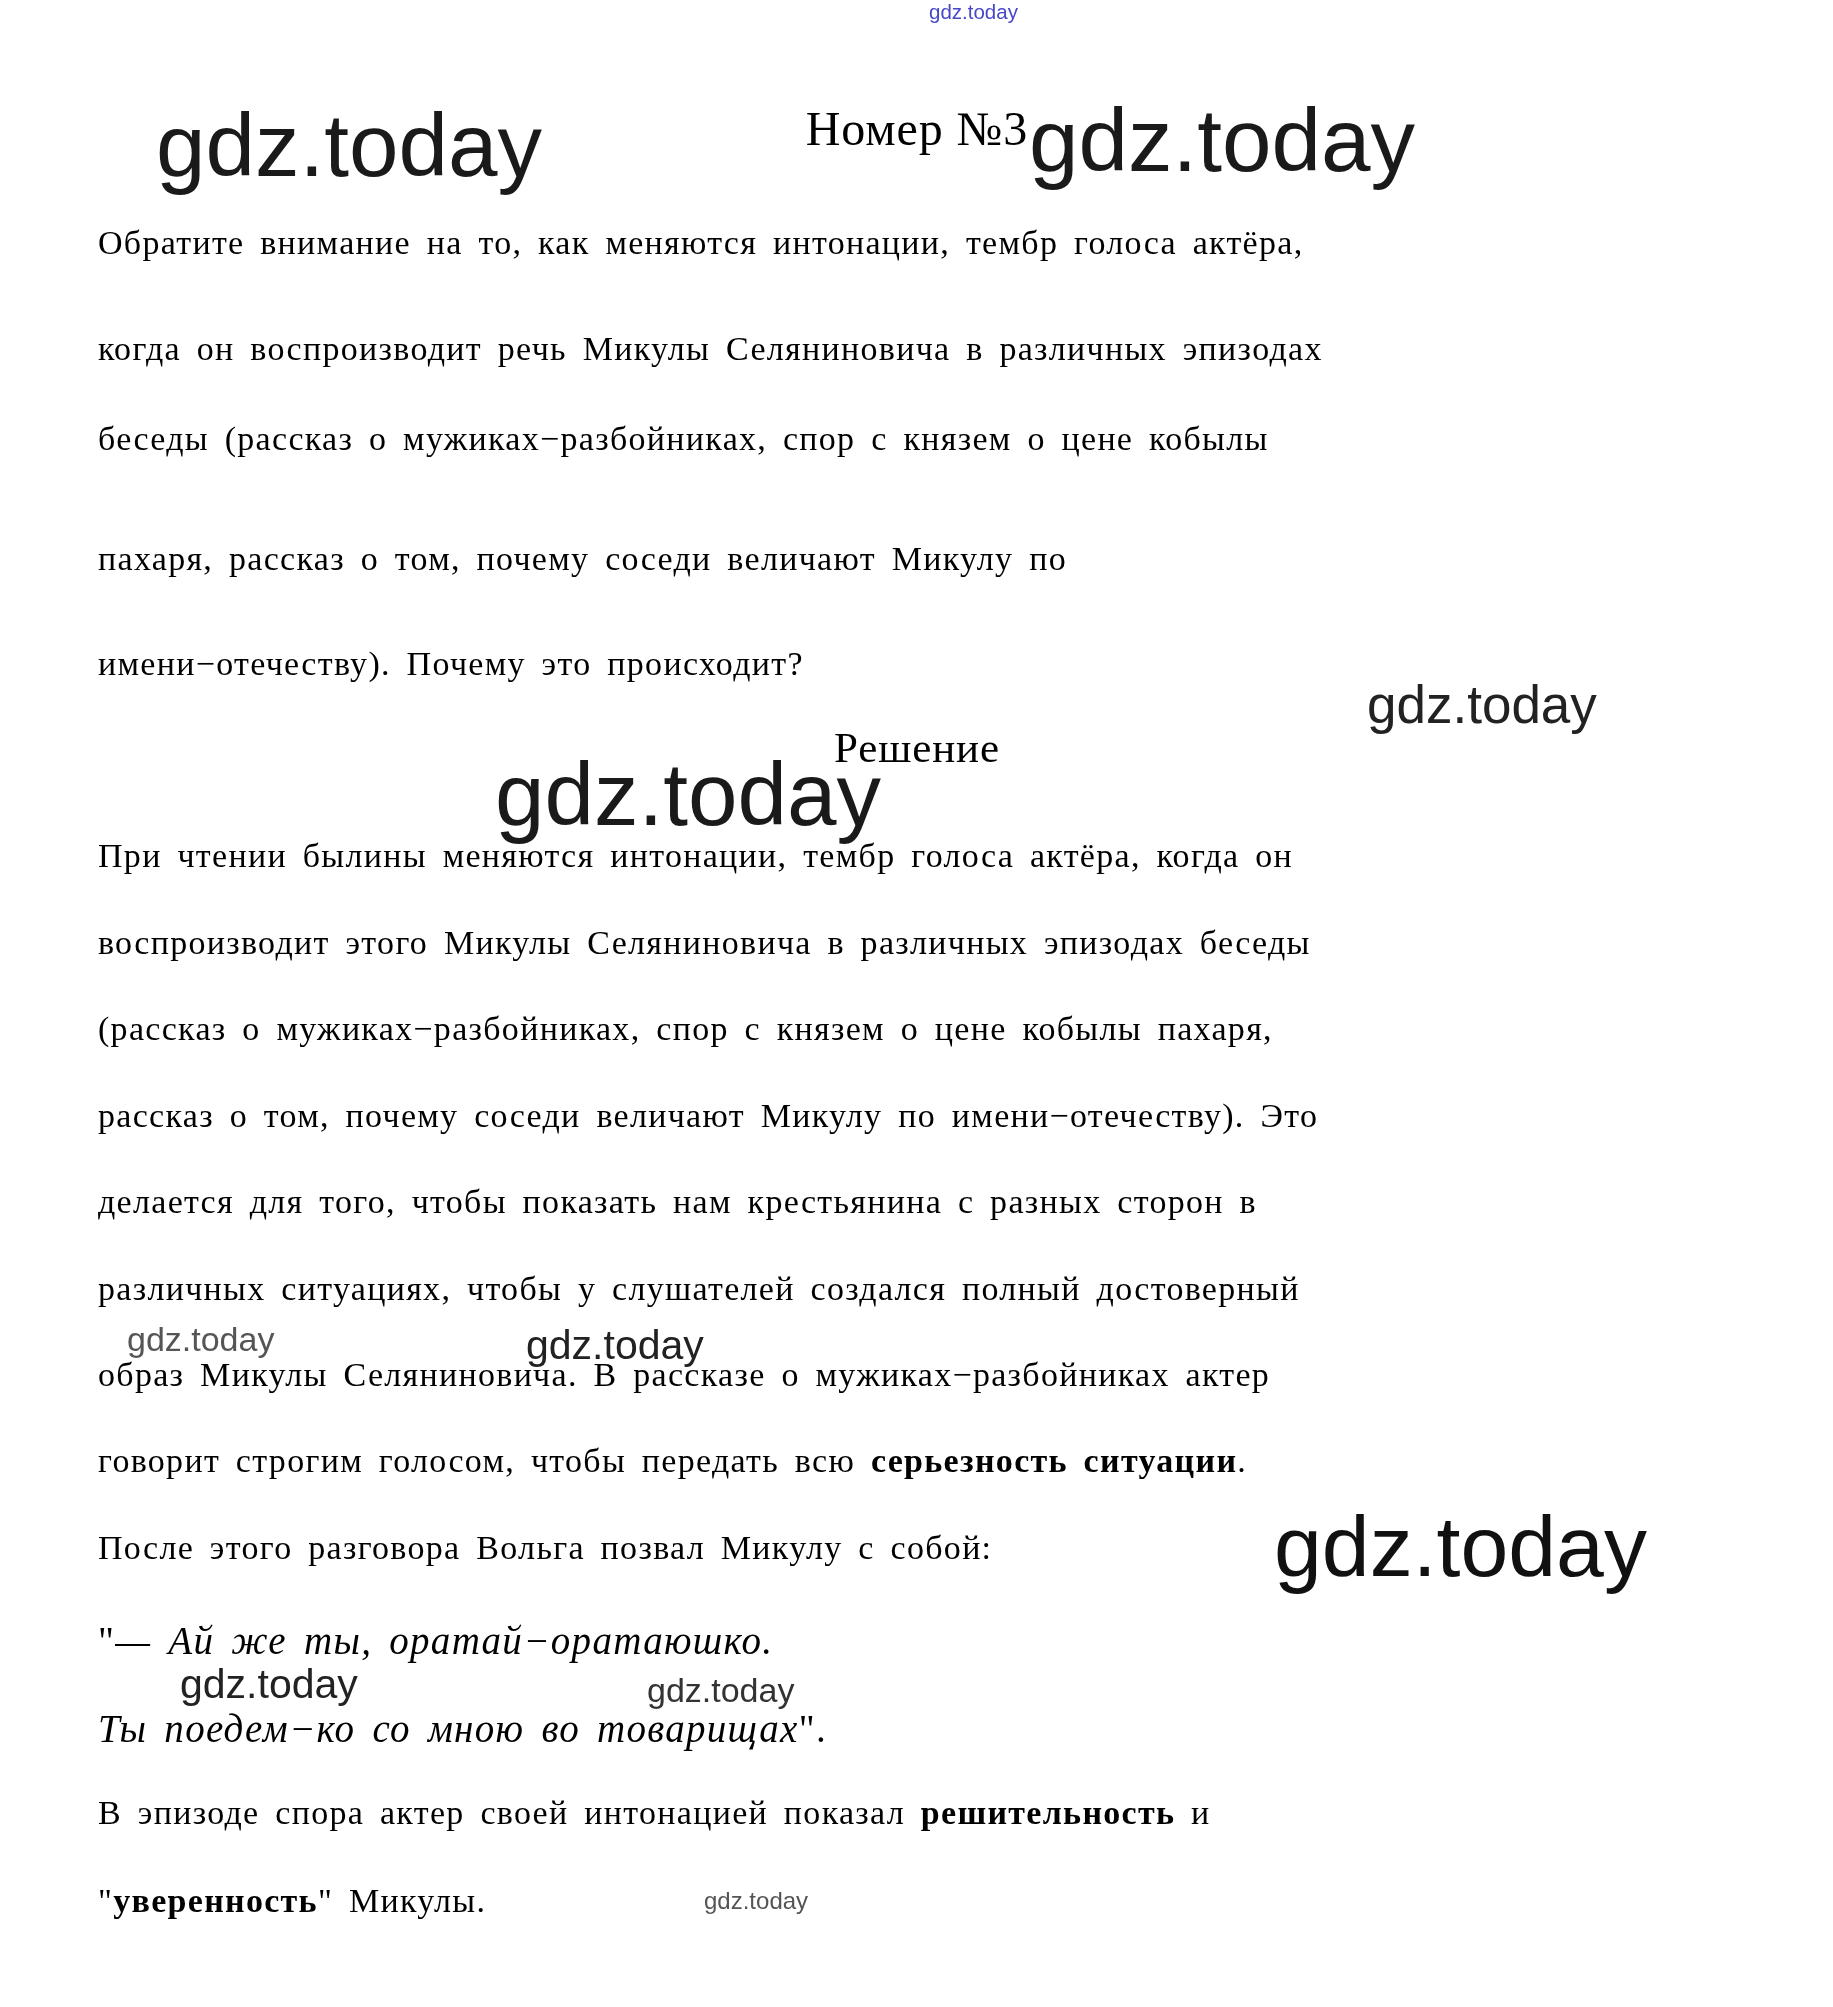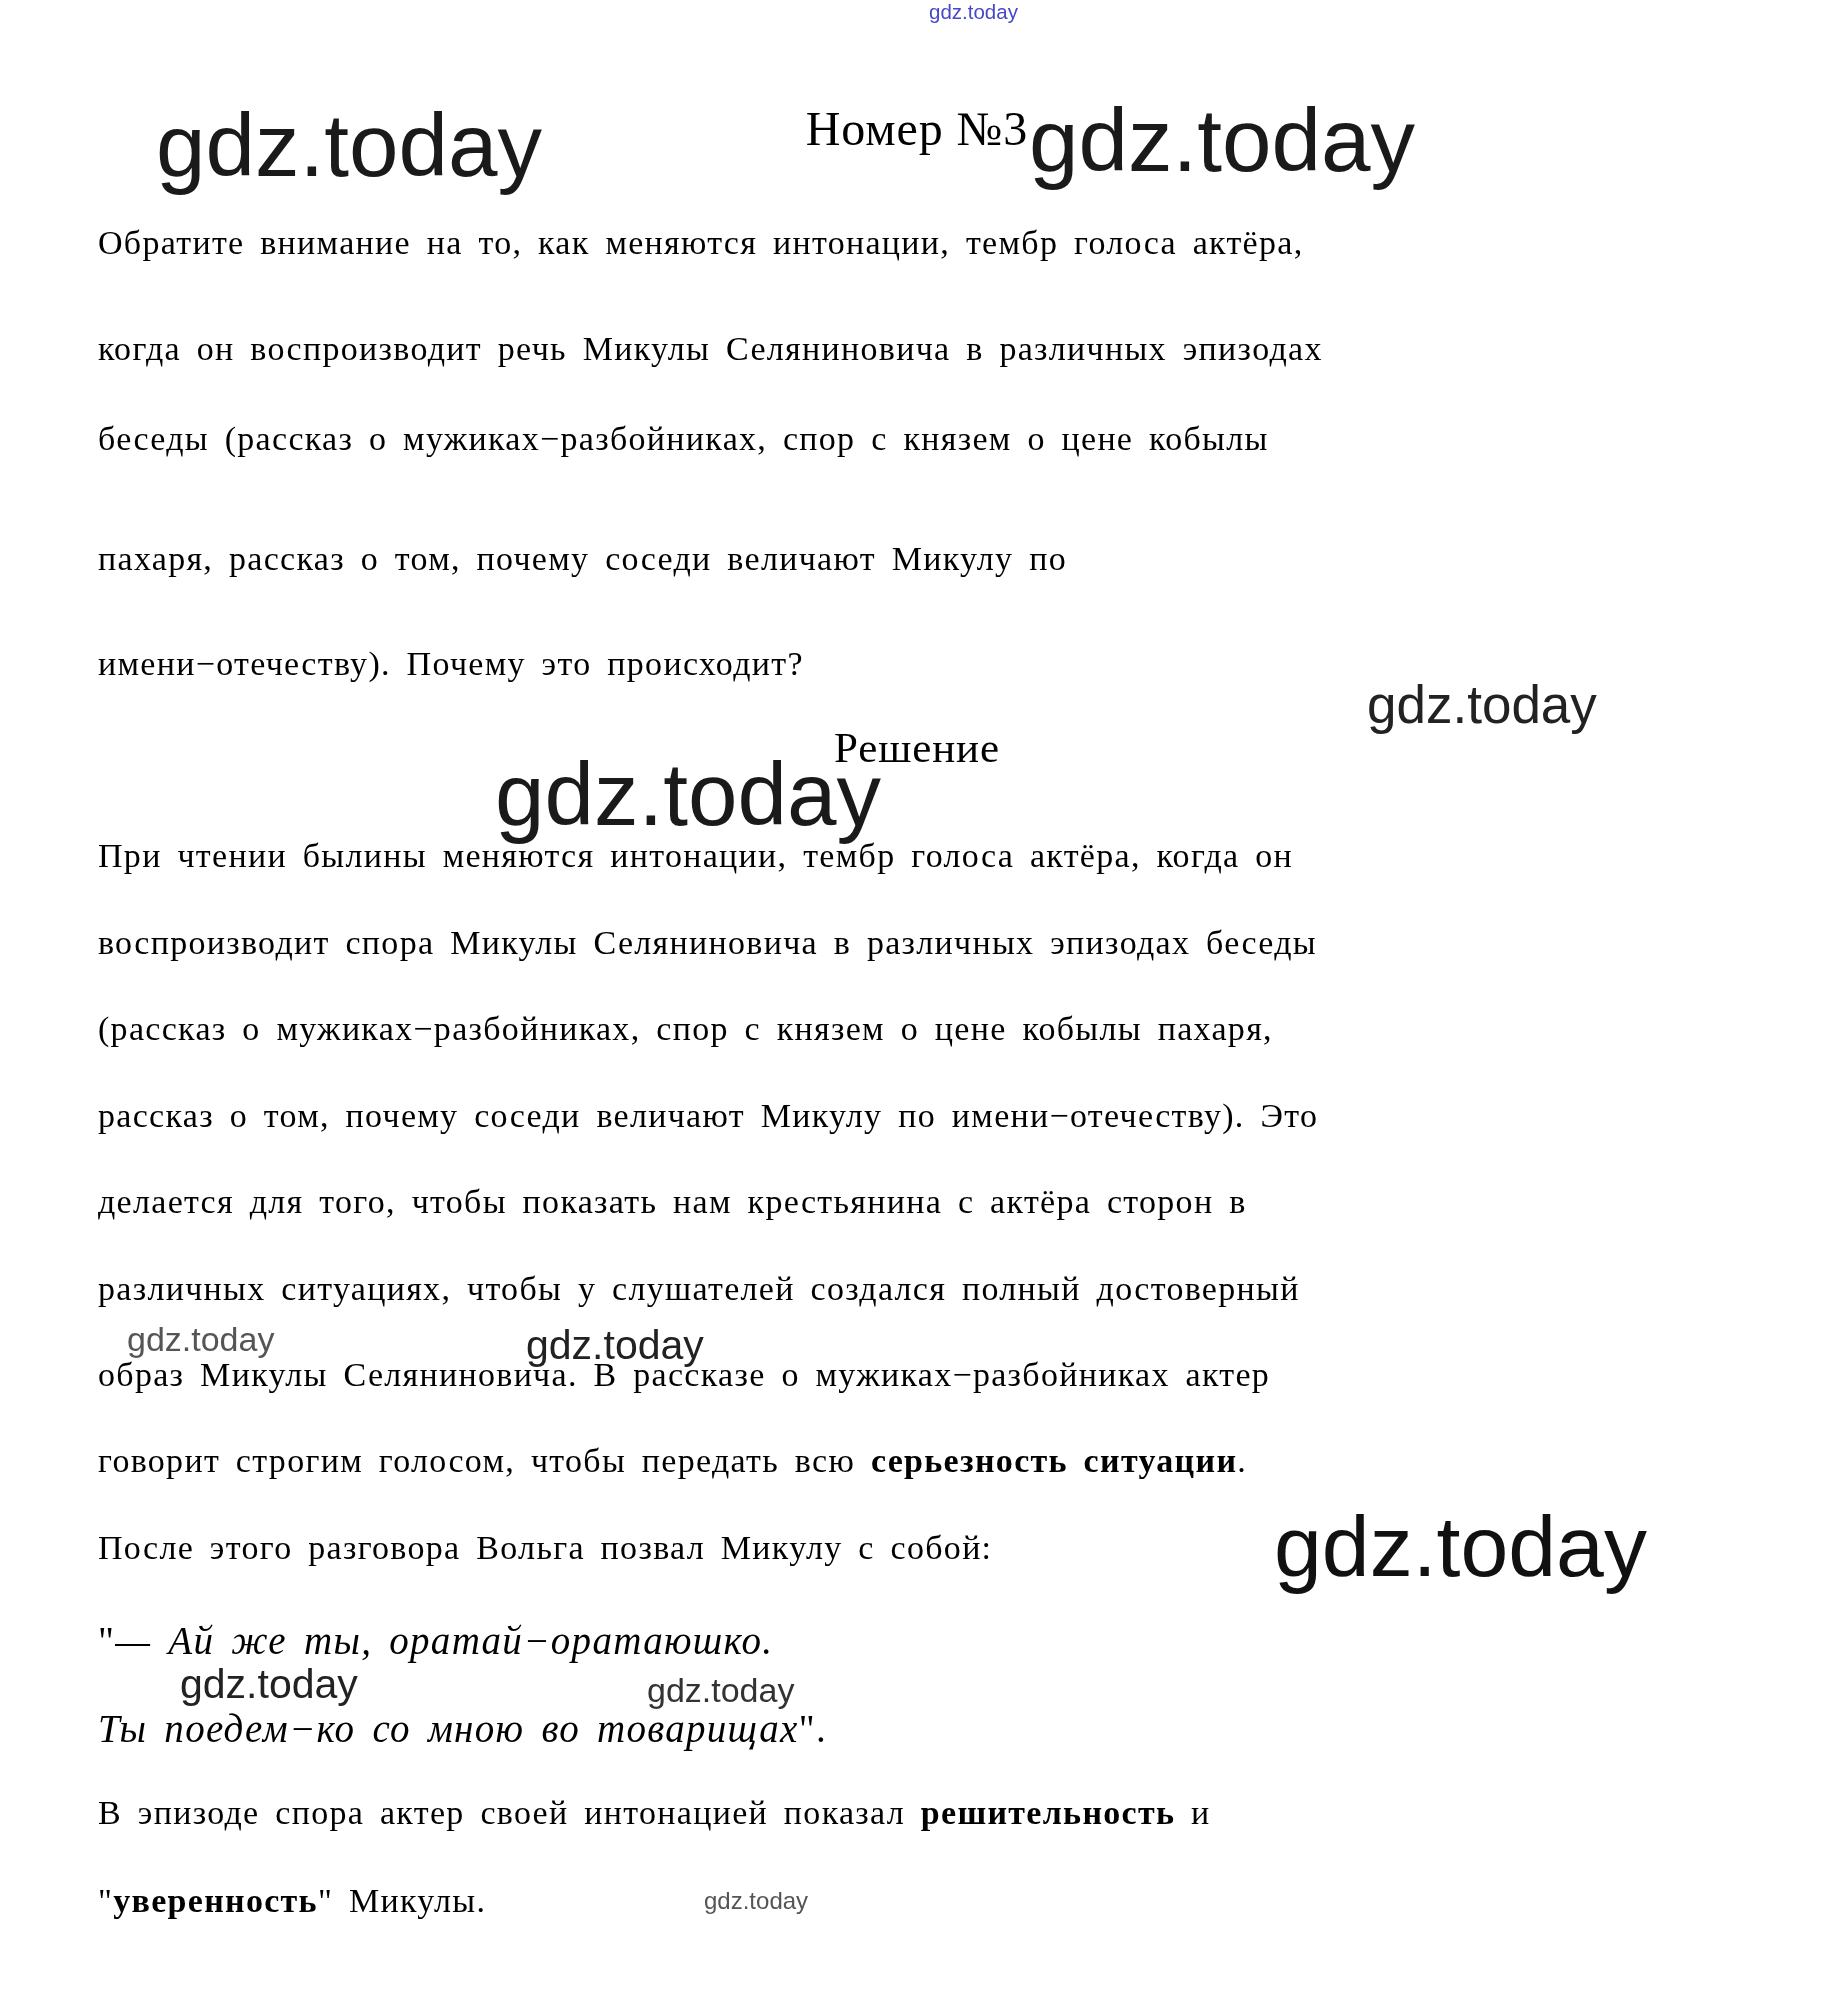--- a/index.html
+++ b/index.html
@@ -72,24 +72,24 @@
   <section>
     <div class="tline" id="q0">Обратите внимание на то, как меняются интонации, тембр голоса актёра,</div>
     <div class="tline" id="q1">когда он воспроизводит речь Микулы Селяниновича в различных эпизодах</div>
     <div class="tline" id="q2">беседы (рассказ о мужиках−разбойниках, спор с князем о цене кобылы</div>
     <div class="tline" id="q3">пахаря, рассказ о том, почему соседи величают Микулу по</div>
     <div class="tline" id="q4">имени−отечеству). Почему это происходит?</div>
   </section>
 
   <section>
     <div class="tline" id="a0"><span>При чтении былины меняются интонации, тембр голоса актёра, когда он</span></div>
-    <div class="tline" id="a1"><span>воспроизводит спора Микулы Селяниновича в различных эпизодах беседы</span></div>
+    <div class="tline" id="a1"><span>воспроизводит этого Микулы Селяниновича в различных эпизодах беседы</span></div>
     <div class="tline" id="a2"><span>(рассказ о мужиках−разбойниках, спор с князем о цене кобылы пахаря,</span></div>
     <div class="tline" id="a3"><span>рассказ о том, почему соседи величают Микулу по имени−отечеству). Это</span></div>
-    <div class="tline" id="a4"><span>делается для того, чтобы показать нам крестьянина с актёра сторон в</span></div>
+    <div class="tline" id="a4"><span>делается для того, чтобы показать нам крестьянина с разных сторон в</span></div>
     <div class="tline" id="a5"><span>различных ситуациях, чтобы у слушателей создался полный достоверный</span></div>
     <div class="tline" id="a6"><span>образ Микулы Селяниновича. В рассказе о мужиках−разбойниках актер</span></div>
     <div class="tline" id="a7"><span>говорит строгим голосом, чтобы передать всю </span><span class="b">серьезность ситуации</span><span>.</span></div>
     <div class="tline" id="a8"><span>После этого разговора Вольга позвал Микулу с собой:</span></div>
 
     <div class="tline qt" id="qt0"><span>"</span><span class="i">— Ай же ты, оратай−оратаюшко.</span></div>
     <div class="tline qt" id="qt1"><span class="i">Ты поедем−ко со мною во товарищах</span><span>".</span></div>
 
     <div class="tline" id="b0"><span>В эпизоде спора актер своей интонацией показал </span><span class="b">решительность</span><span> и</span></div>
     <div class="tline" id="b1"><span>"</span><span class="b">уверенность</span><span>" Микулы.</span></div>

